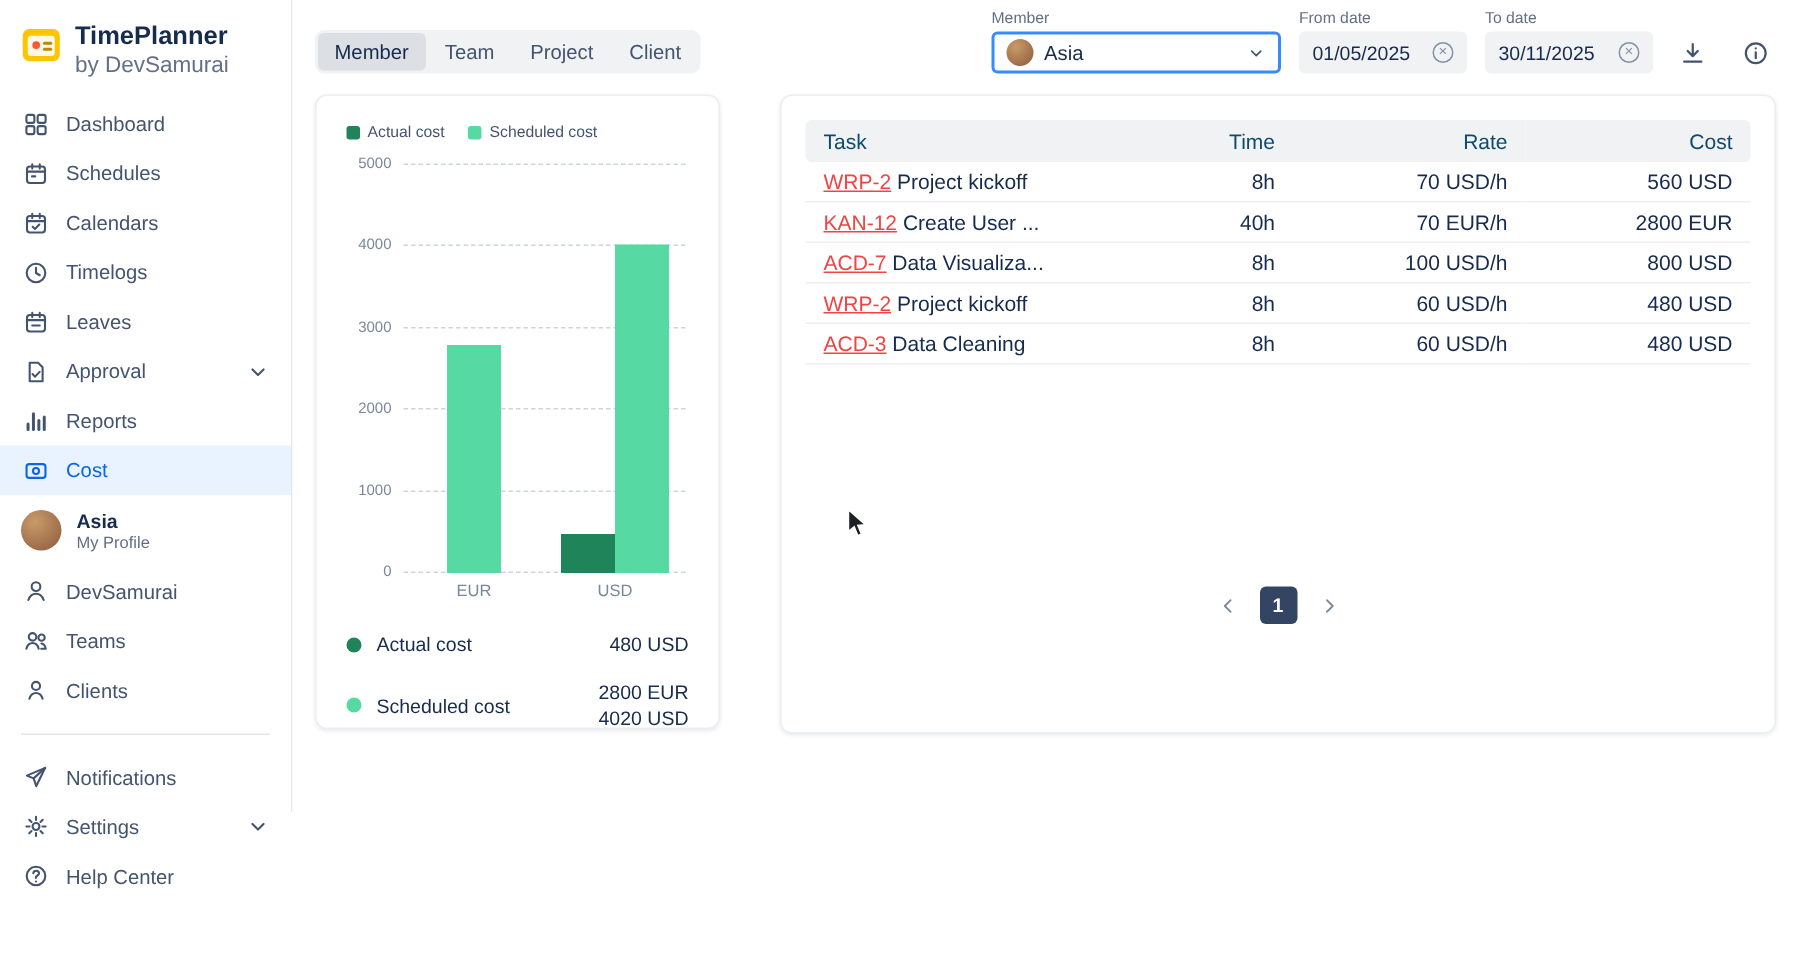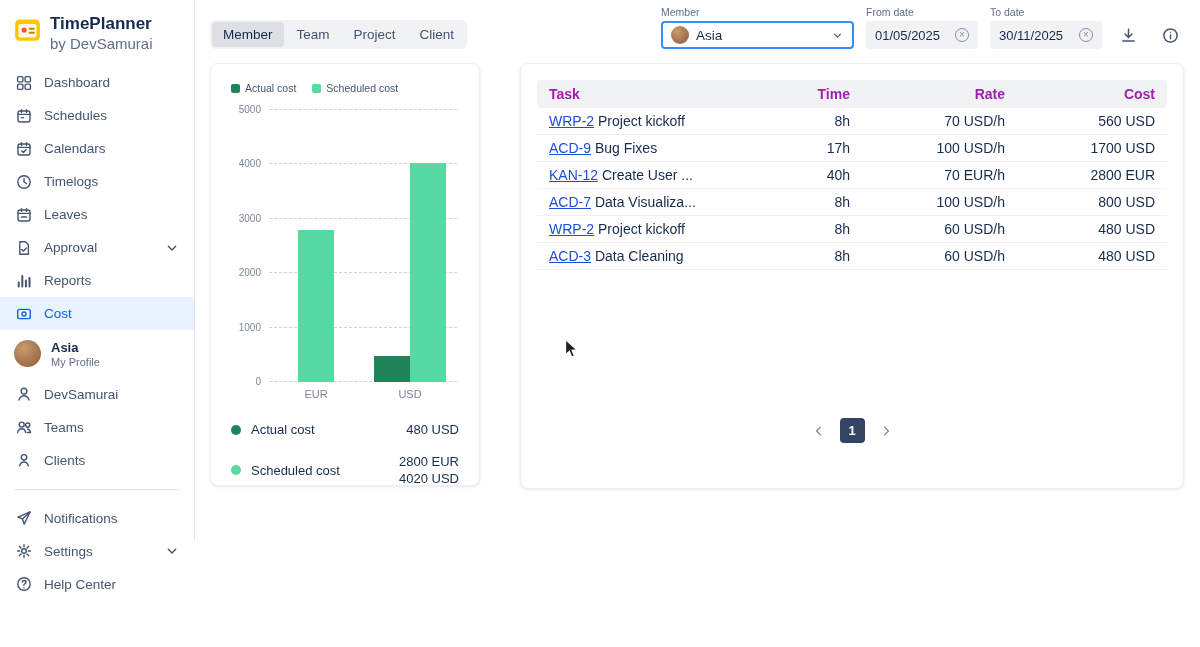--- a/index.html
+++ b/index.html
@@ -68,29 +68,29 @@
   .x-label{flex:1;text-align:center;font-size:11px;color:#7a869a}
   .chart-summary{margin-top:14px}
   .summary-row{display:flex;align-items:center;padding:7px 0}
   .summary-dot{width:10px;height:10px;border-radius:50%;margin-right:10px;flex:0 0 10px}
   .summary-label{font-size:13px;color:#172b4d}
   .summary-values{margin-left:auto;text-align:right;font-size:13px;color:#172b4d;line-height:1.35}
 
   
   .table-card{flex:1;height:426px;padding:16px;display:flex;flex-direction:column;min-width:0}
   .cost-table{width:100%;border-collapse:collapse;font-size:14px}
-  .cost-table th{background:#f1f2f4;font-weight:bold;color:#a21caf;padding:6px 12px;text-align:right;white-space:nowrap}
+  .cost-table th{background:#f1f2f4;font-weight:normal;color:#0c4a6e;padding:6px 12px;text-align:right;white-space:nowrap}
   .cost-table th:first-child{text-align:left;border-radius:4px 0 0 4px}
   .cost-table th:last-child{border-radius:0 4px 4px 0}
   .cost-table th:nth-child(2){width:120px}
   .cost-table th:nth-child(3){width:155px}
   .cost-table th:nth-child(4){width:150px}
   .cost-table td{padding:5px 12px;text-align:right;border-bottom:1px solid #edeff2;color:#172b4d;white-space:nowrap}
   .cost-table td:first-child{text-align:left;overflow:hidden;text-overflow:ellipsis}
-  .task-link{color:#1d4ed8;text-decoration:underline;cursor:pointer}
+  .task-link{color:#ef4444;text-decoration:underline;cursor:pointer}
   .pagination{display:flex;justify-content:center;align-items:center;gap:14px;margin-top:148px}
   .page-arrow{color:#7a869a;display:flex;cursor:pointer}
   .page-arrow svg{width:14px;height:14px}
   .page-current{width:25px;height:25px;background:#344563;color:#fff;border-radius:4px;display:flex;align-items:center;justify-content:center;font-size:13px;font-weight:bold;cursor:pointer}
 
   .mouse-cursor{position:absolute;left:563px;top:338px;pointer-events:none;z-index:50}
 </style>
 </head>
 <body>
 
@@ -393,26 +393,20 @@
               <th>Rate</th>
               <th>Cost</th>
             </tr>
           </thead>
           <tbody id="table-body">
               <tr>
                 <td><span class="task-link">WRP-2</span> <span>Project kickoff</span></td>
                 <td>8h</td>
                 <td>70 USD/h</td>
                 <td>560 USD</td>
-              </tr>
-              <tr>
-                <td><span class="task-link">ACD-9</span> <span>Bug Fixes</span></td>
-                <td>17h</td>
-                <td>100 USD/h</td>
-                <td>1700 USD</td>
               </tr>
               <tr>
                 <td><span class="task-link">KAN-12</span> <span>Create User ...</span></td>
                 <td>40h</td>
                 <td>70 EUR/h</td>
                 <td>2800 EUR</td>
               </tr>
               <tr>
                 <td><span class="task-link">ACD-7</span> <span>Data Visualiza...</span></td>
                 <td>8h</td>

